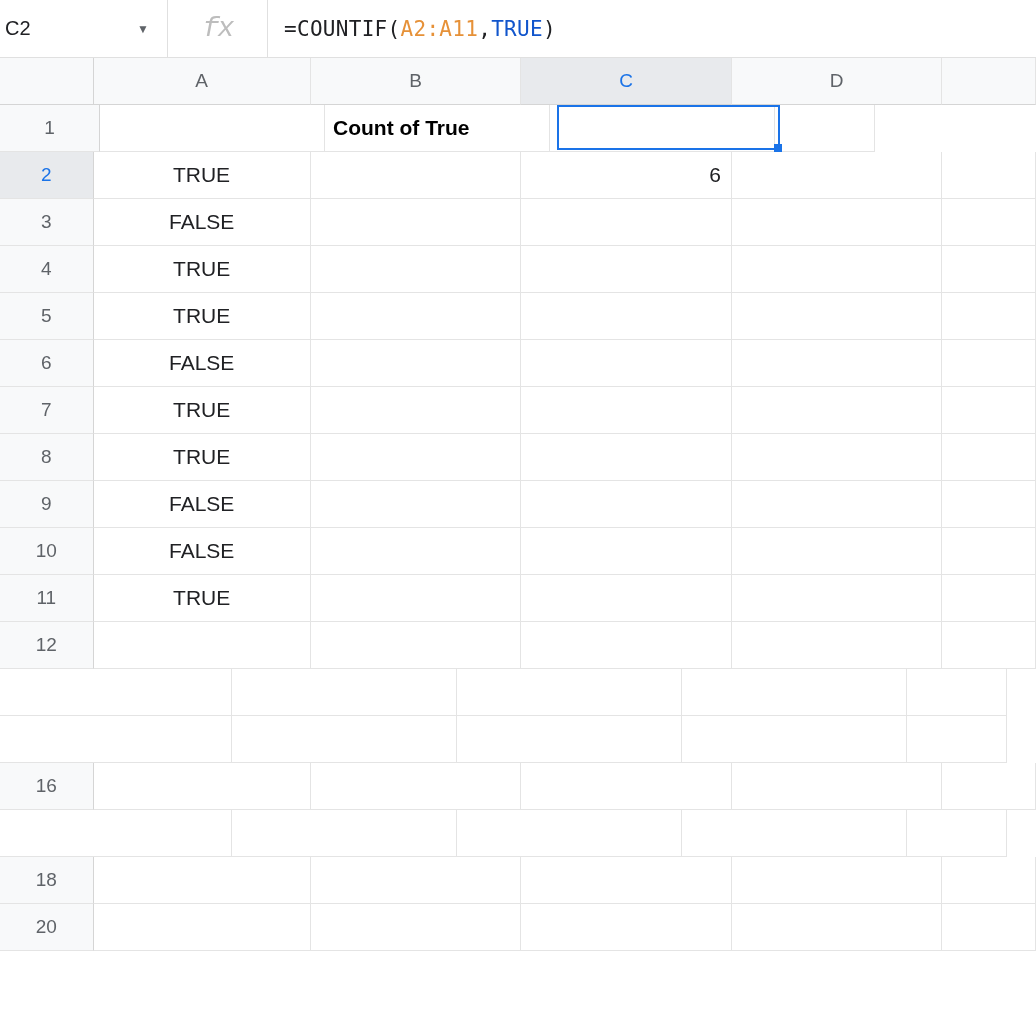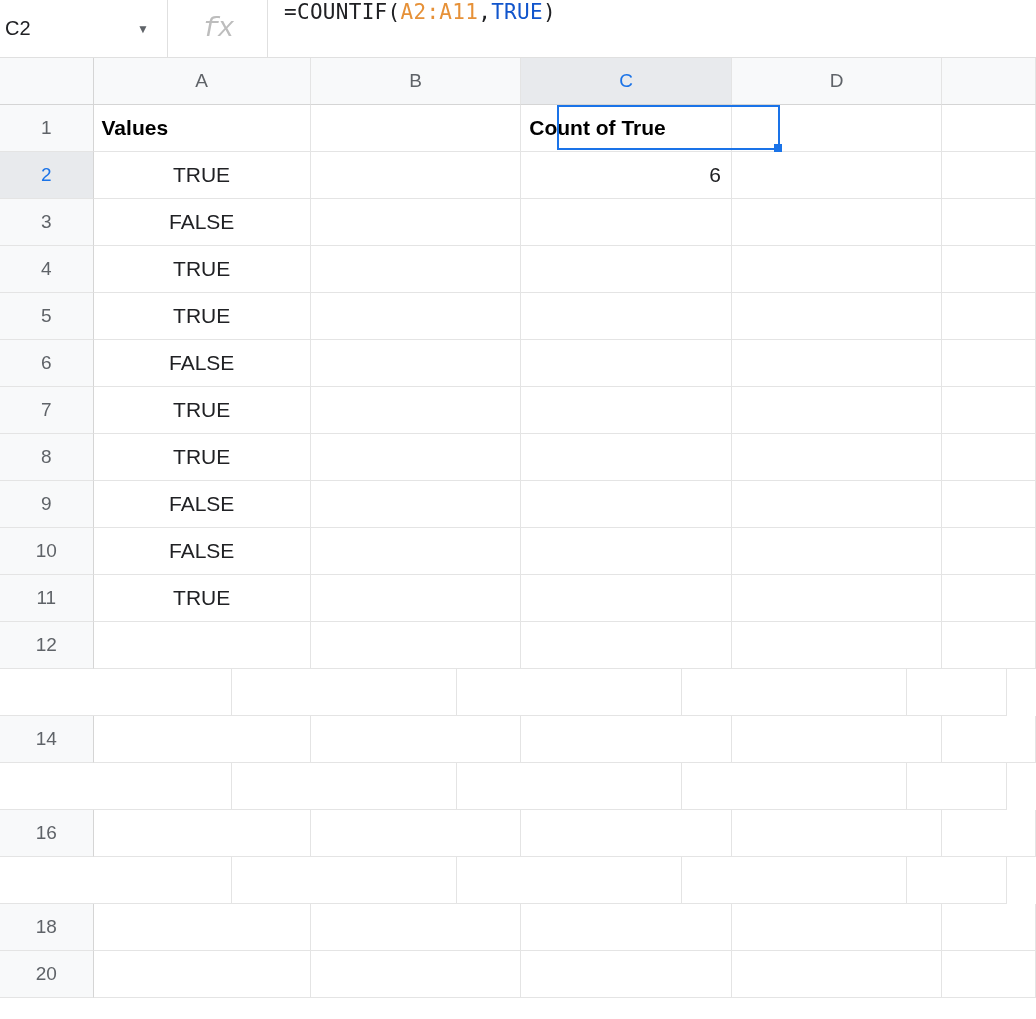--- a/index.html
+++ b/index.html
@@ -48,20 +48,21 @@
     font-size: 28px;
     color: #bdbdbd;
     border-right: 1px solid #e0e0e0;
     height: 100%;
     letter-spacing: -2px;
   }
   .formula-input {
     flex: 1;
     height: 100%;
     display: flex;
+    align-items: center;
     padding-left: 16px;
     font-family: "Consolas", "Menlo", monospace;
     font-size: 21px;
     color: #202124;
     letter-spacing: 0.3px;
   }
   .formula-input .fn { color: #202124; }
   .formula-input .range { color: #E69138; }
   .formula-input .bool { color: #1155CC; }
 
@@ -179,21 +180,20 @@
     <div class="cell col-header col-A">A</div>
     <div class="cell col-header col-B">B</div>
     <div class="cell col-header col-C active">C</div>
     <div class="cell col-header col-D">D</div>
     <div class="cell col-header col-E"></div>
   </div>
 
   <div id="rows-container">
       <div class="row">
         <div class="cell row-header">1</div>
-        <div class="cell data-cell col-A left bold">Values</div>
         <div class="cell data-cell col-B"></div>
         <div class="cell data-cell col-C left bold">Count of True</div>
         <div class="cell data-cell col-D"></div>
         <div class="cell data-cell col-E"></div>
       </div>
       <div class="row">
         <div class="cell row-header active">2</div>
         <div class="cell data-cell col-A">TRUE</div>
         <div class="cell data-cell col-B"></div>
         <div class="cell data-cell col-C right">6</div>
@@ -274,28 +274,20 @@
       </div>
       <div class="row">
         <div class="cell row-header">12</div>
         <div class="cell data-cell col-A"></div>
         <div class="cell data-cell col-B"></div>
         <div class="cell data-cell col-C"></div>
         <div class="cell data-cell col-D"></div>
         <div class="cell data-cell col-E"></div>
       </div>
       <div class="row">
-        <div class="cell data-cell col-A"></div>
-        <div class="cell data-cell col-B"></div>
-        <div class="cell data-cell col-C"></div>
-        <div class="cell data-cell col-D"></div>
-        <div class="cell data-cell col-E"></div>
-      </div>
-      <div class="row">
-        <div class="cell row-header">14</div>
         <div class="cell data-cell col-A"></div>
         <div class="cell data-cell col-B"></div>
         <div class="cell data-cell col-C"></div>
         <div class="cell data-cell col-D"></div>
         <div class="cell data-cell col-E"></div>
       </div>
       <div class="row">
         <div class="cell data-cell col-A"></div>
         <div class="cell data-cell col-B"></div>
         <div class="cell data-cell col-C"></div>

